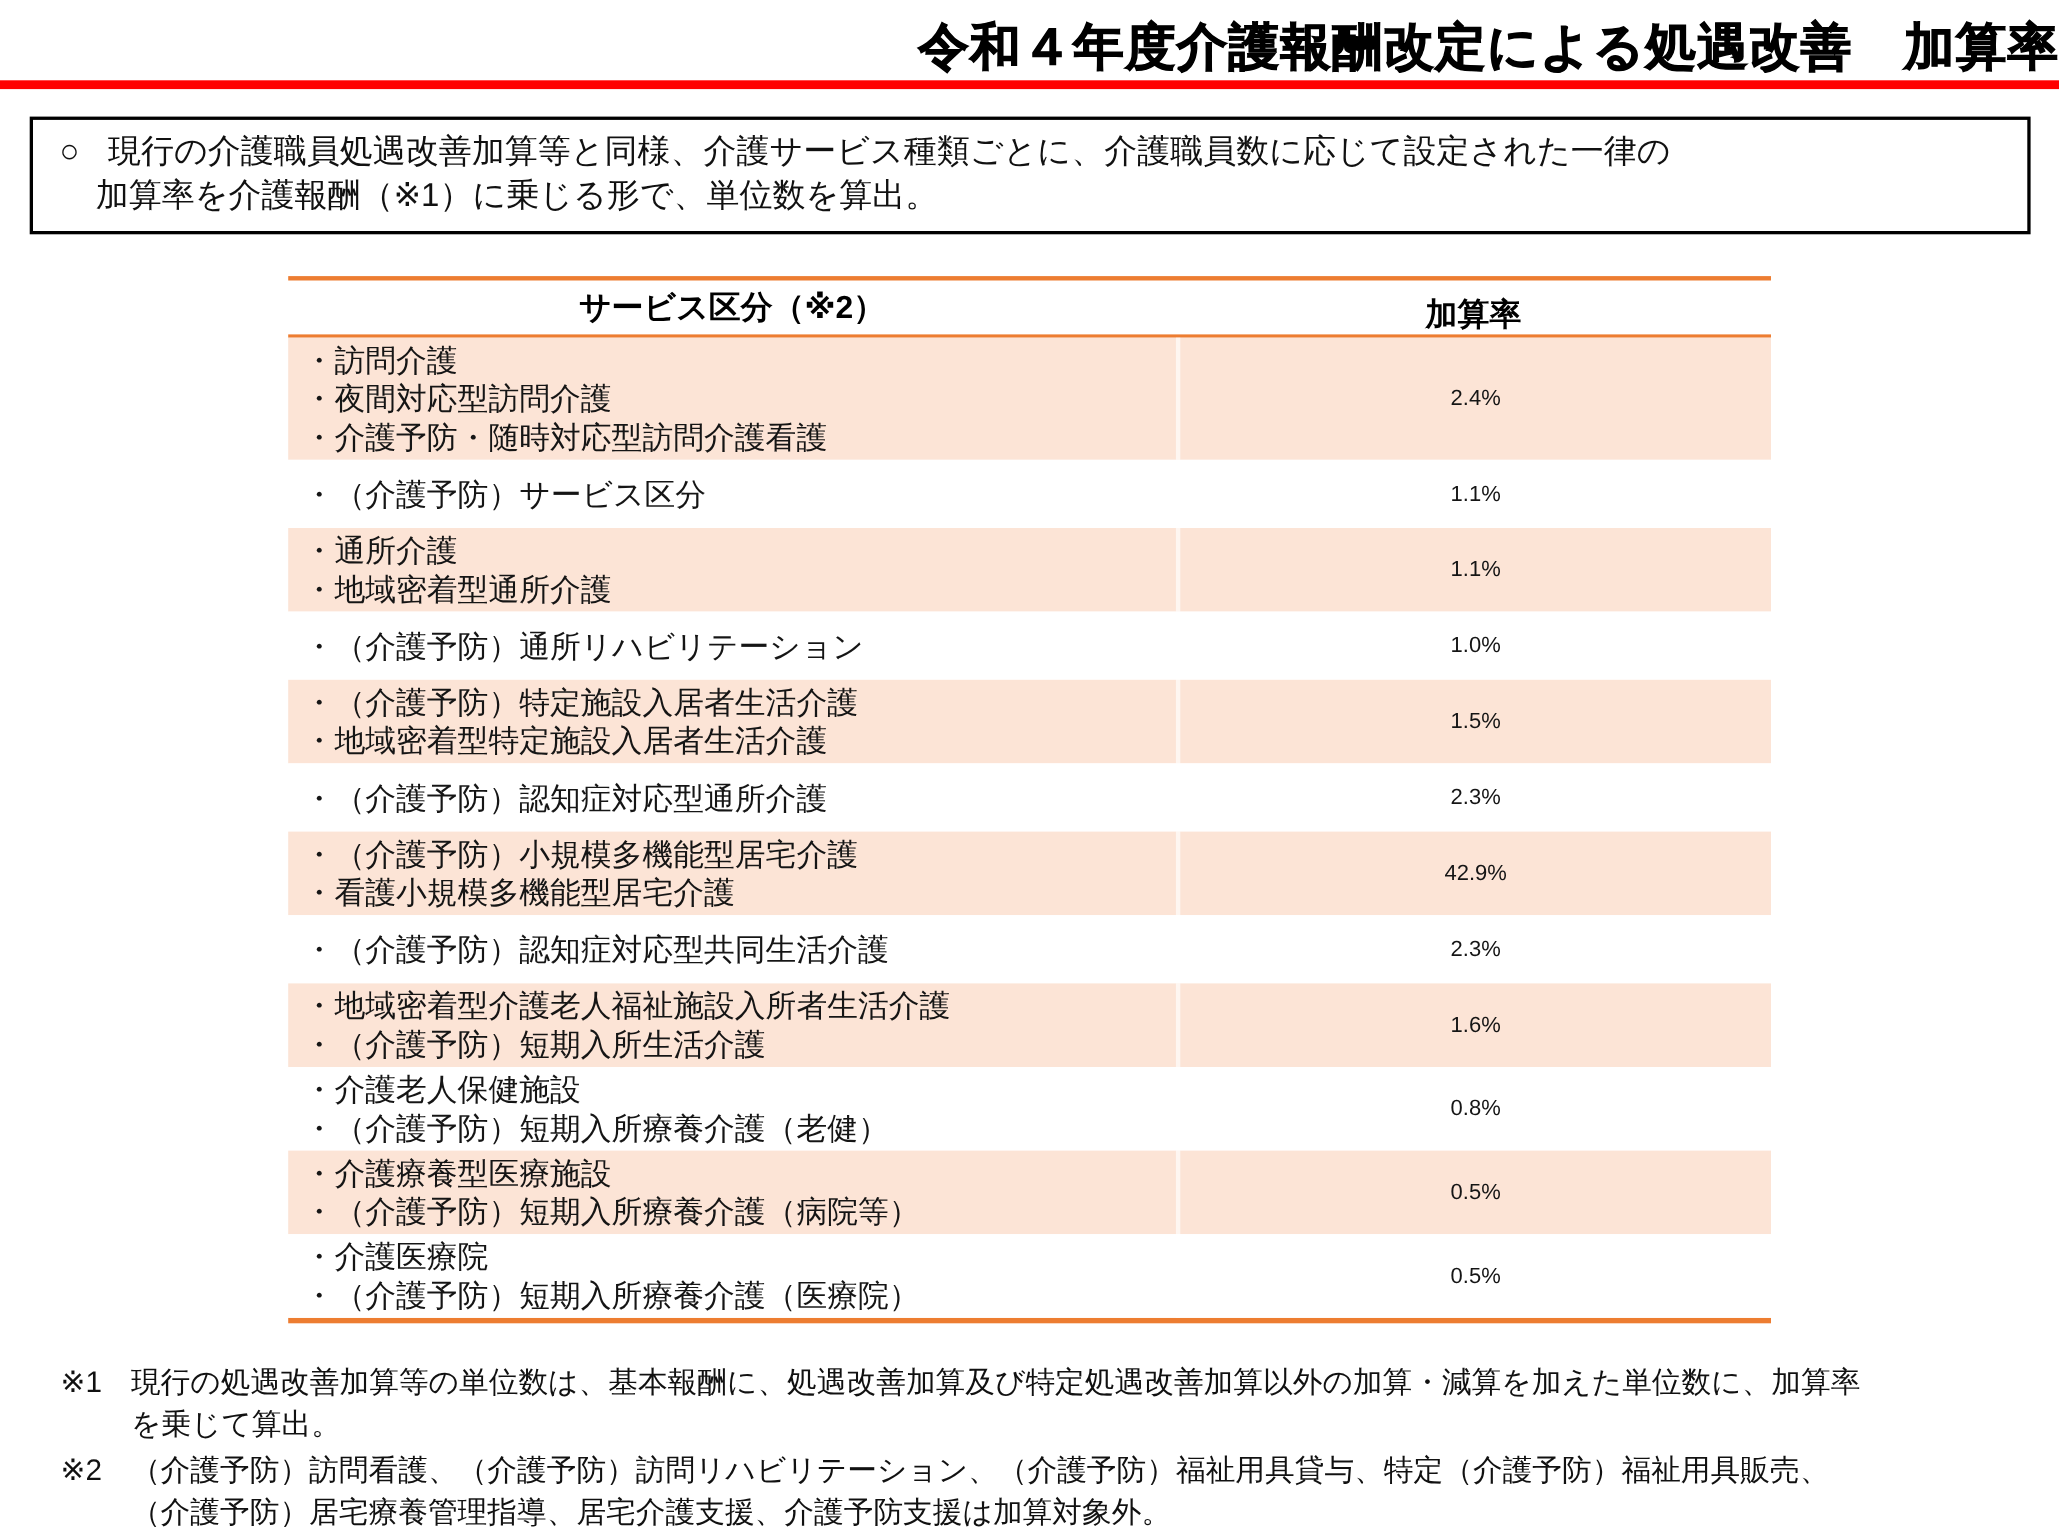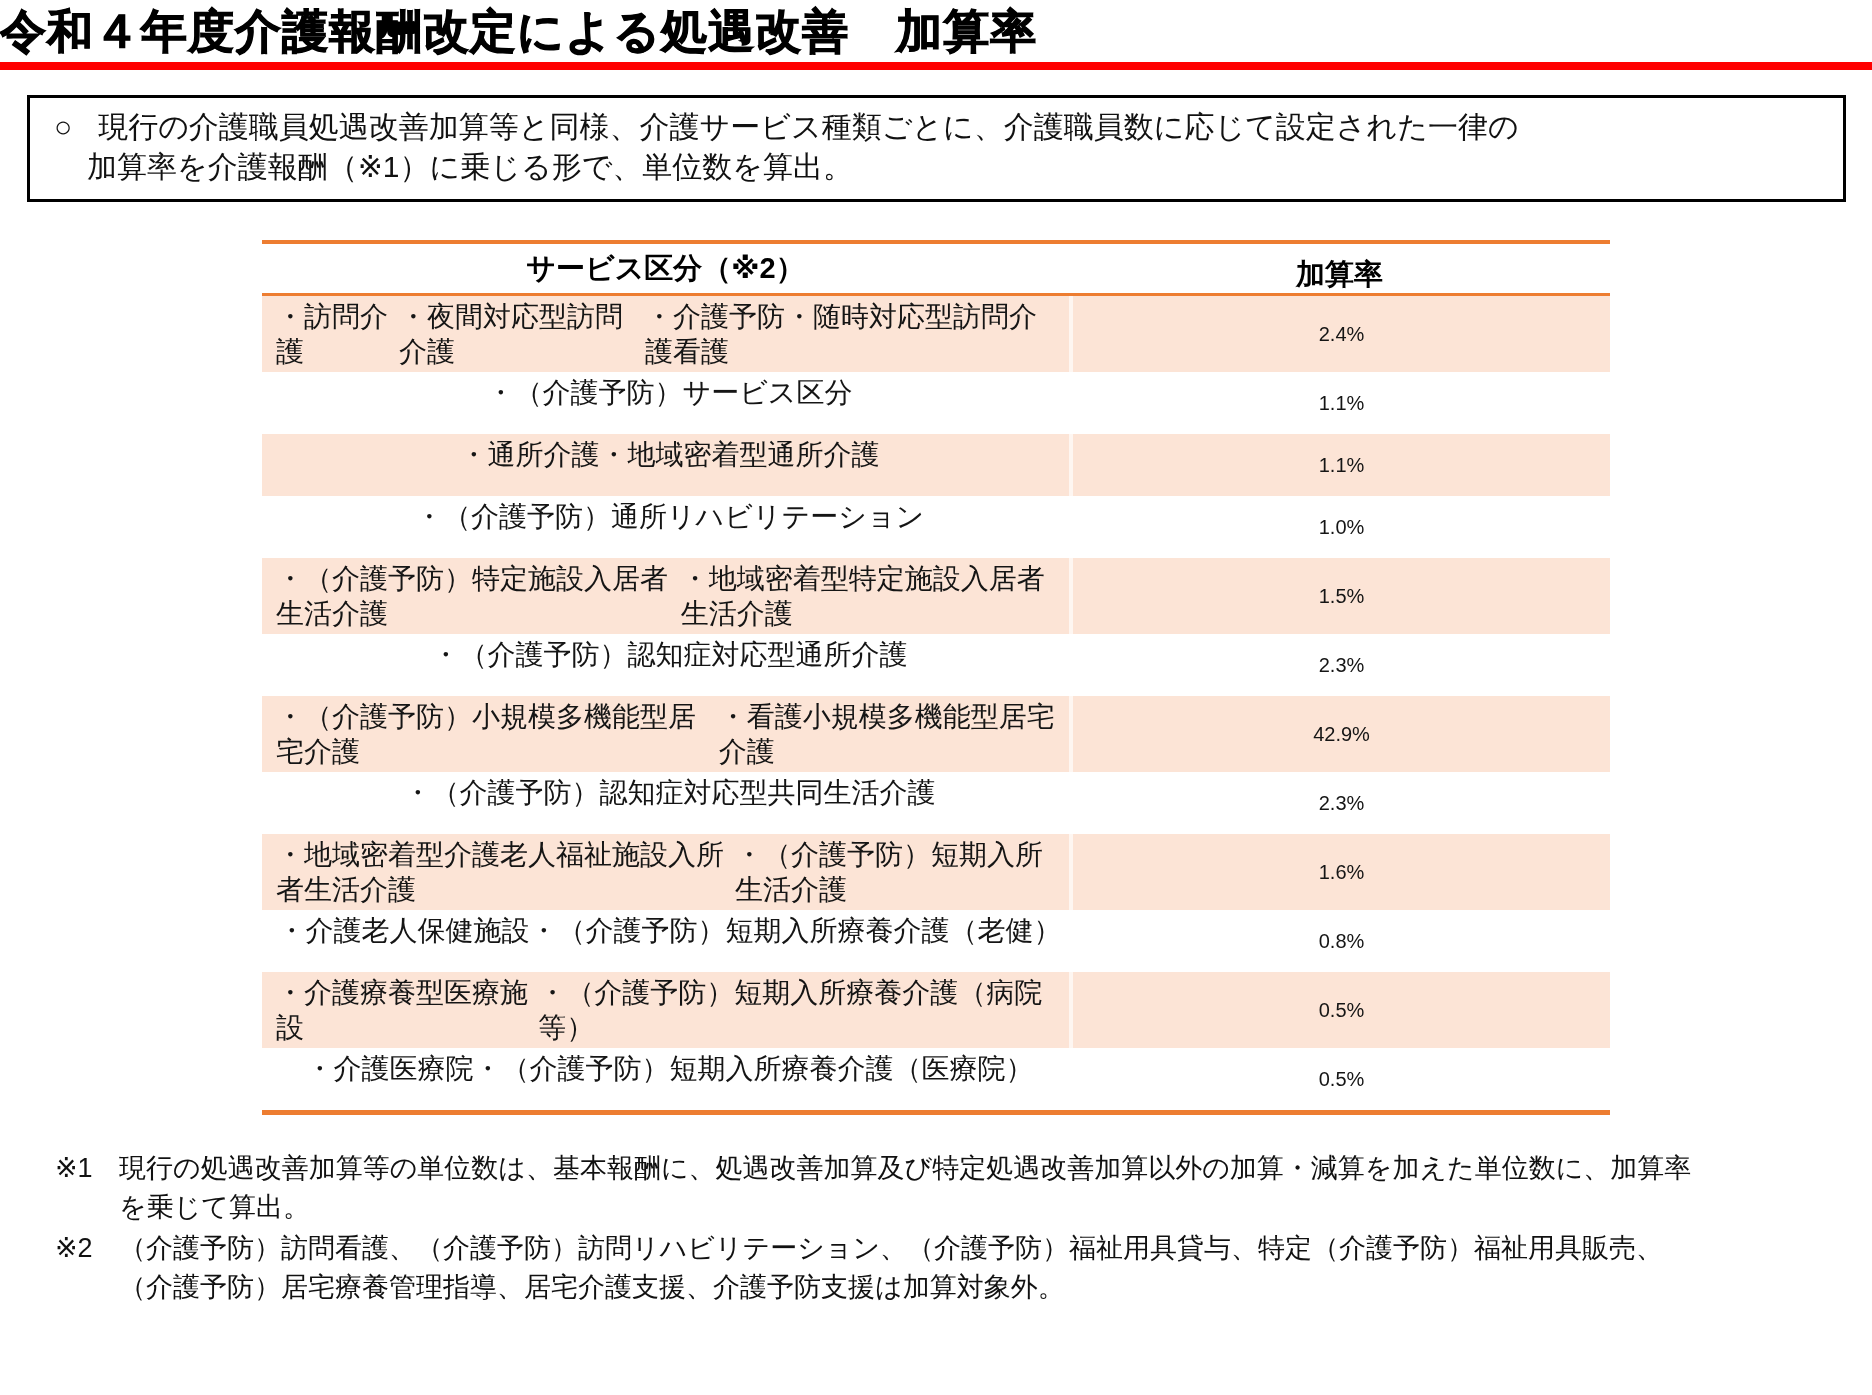--- a/index.html
+++ b/index.html
@@ -11,21 +11,21 @@
   *{margin:0;padding:0;box-sizing:border-box;}
   html,body{background:#ffffff;}
   body{
     width:1872px;height:1395px;
     font-family:"Liberation Sans","DejaVu Sans",sans-serif;
     color:var(--ink);
     overflow:hidden;
     position:relative;
   }
   
-  .title-wrap{padding-top:4px;text-align:left;}
+  .title-wrap{padding-top:15px;text-align:right;}
   .page-title{
     font-size:46px;
     font-weight:900;
     letter-spacing:1px;
     color:#000;
     line-height:54px;
     -webkit-text-stroke:1px #000;
   }
   .red-rule{
     margin-top:4px;
@@ -68,21 +68,21 @@
     display:flex;
     align-items:stretch;
     min-height:62px;
     background:#ffffff;
   }
   .row.shaded{background:var(--peach);}
   .services{
     width:807px;
     padding:3px 6px 3px 14px;
     display:flex;
-    flex-direction:row;
+    flex-direction:column;
     justify-content:center;
     font-size:28px;
     line-height:35px;
     color:#151515;
   }
   .rate{
     flex:1;
     display:flex;
     align-items:center;
     justify-content:center;

